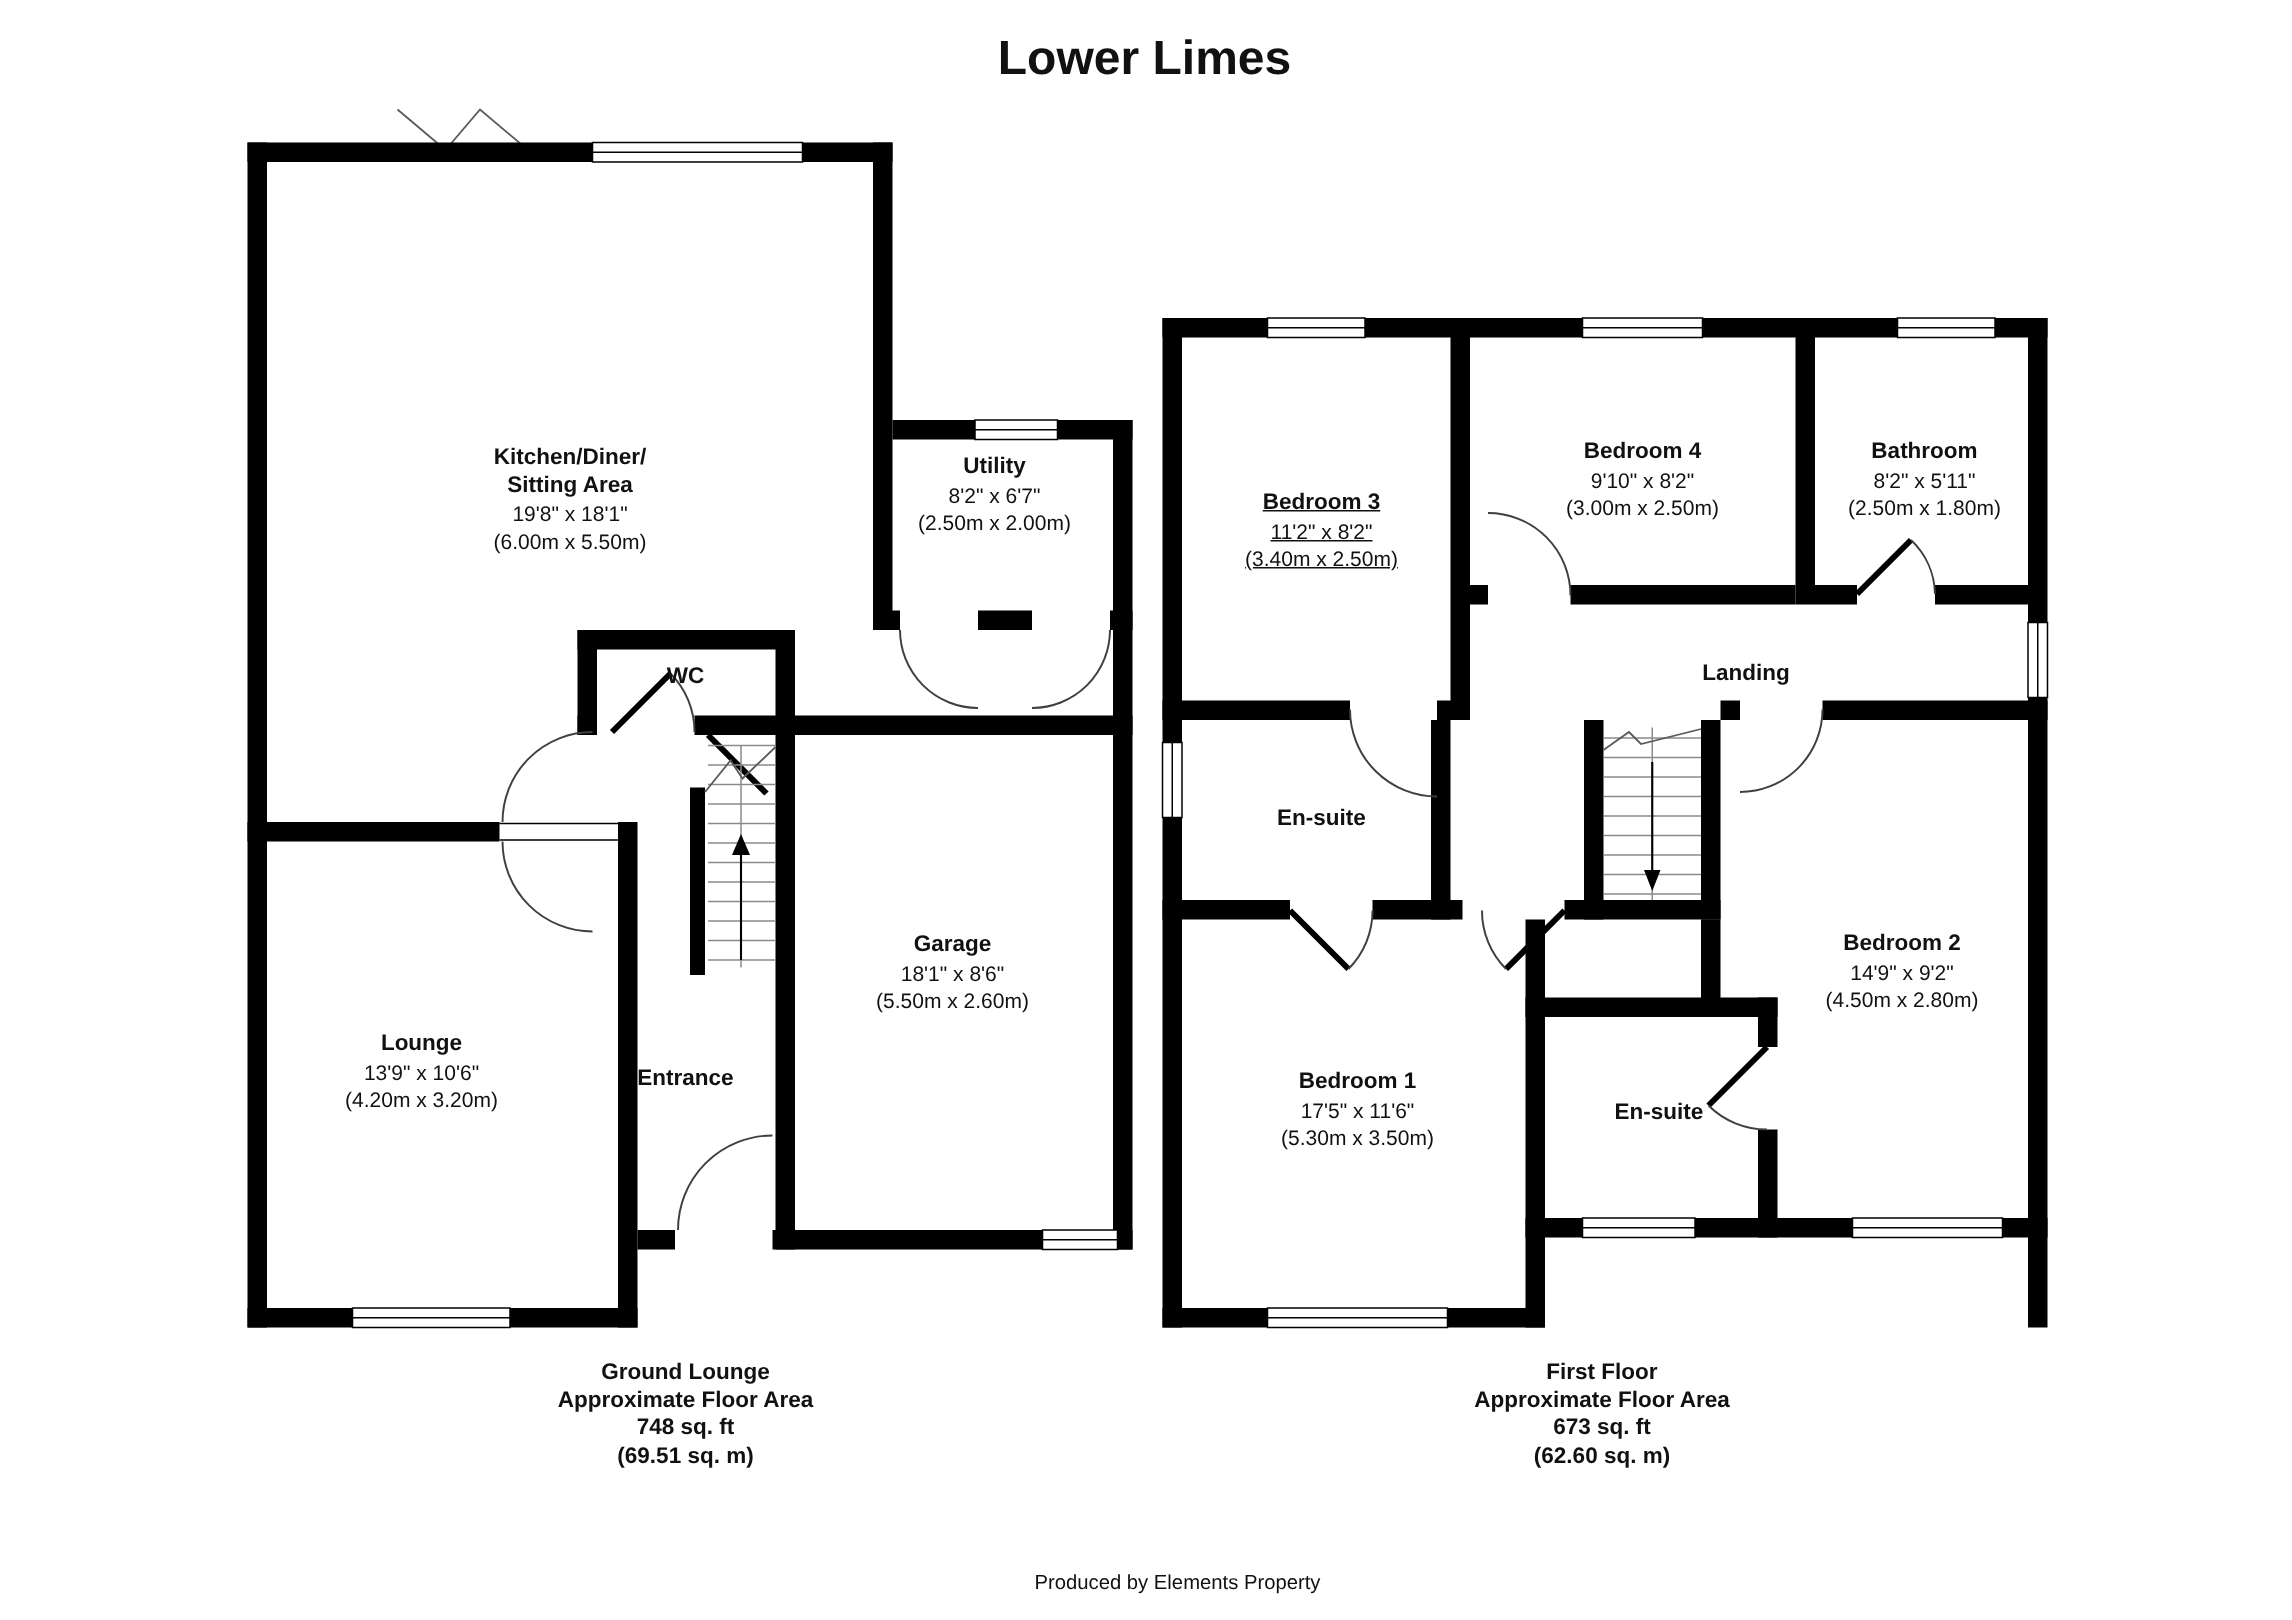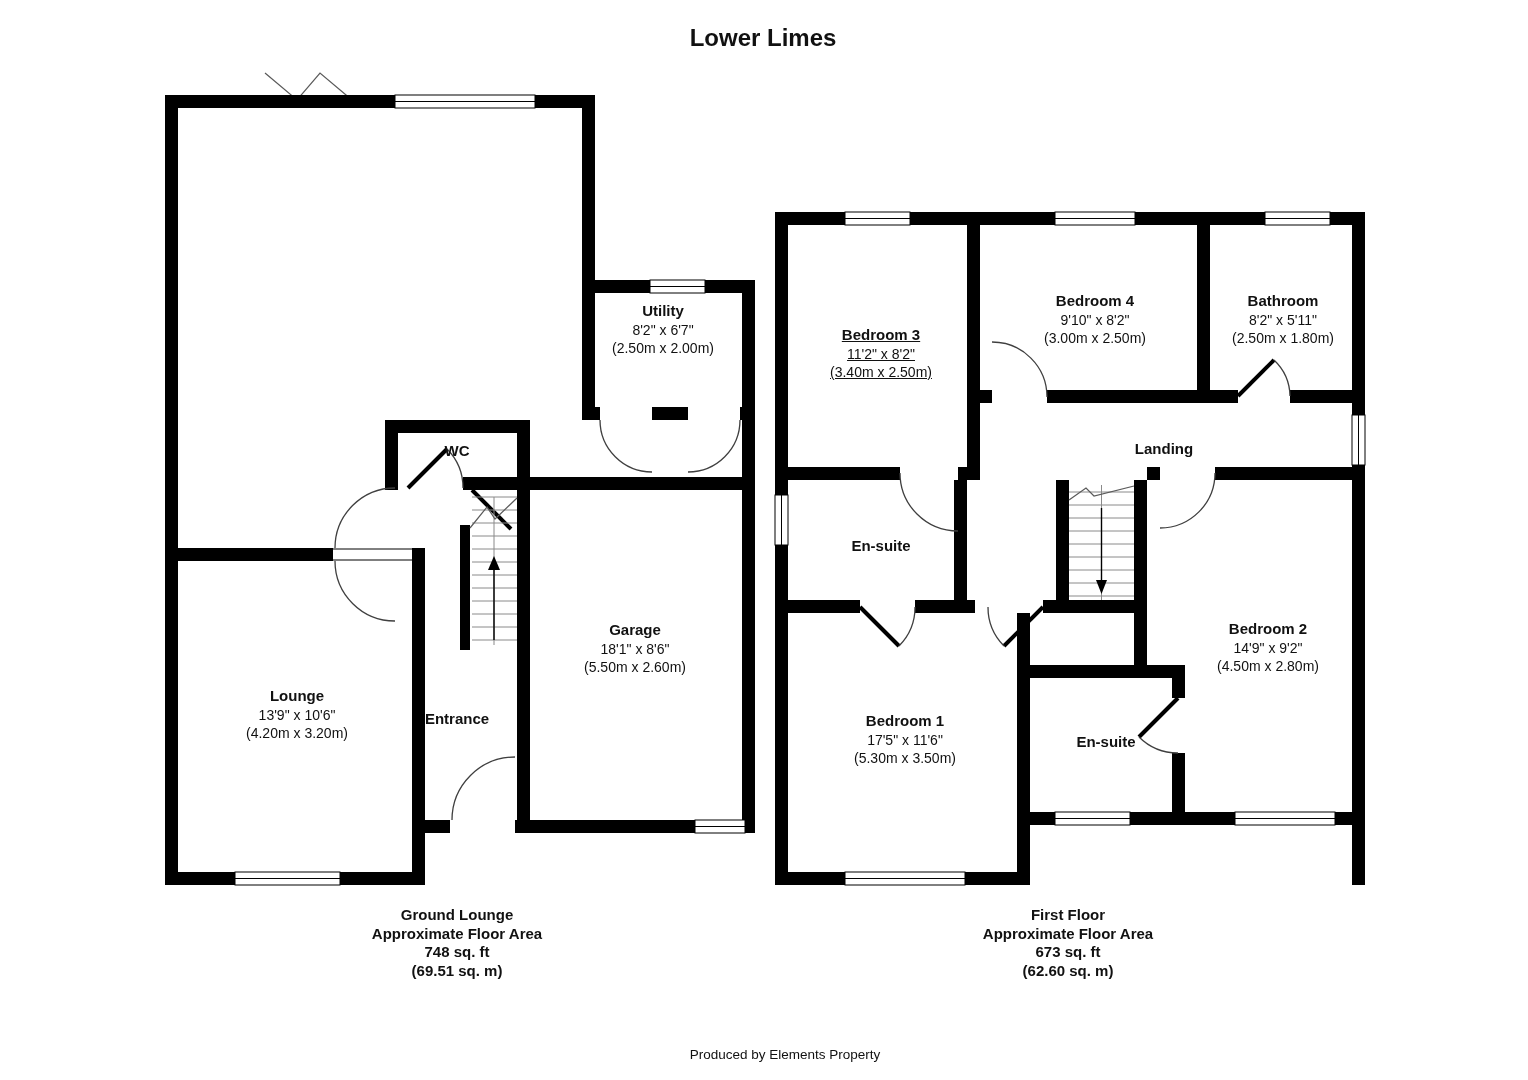--- a/index.html
+++ b/index.html
@@ -13,21 +13,21 @@
   .leaf{stroke:#000000;stroke-width:4;stroke-linecap:butt;}
   .stair{stroke:#8a8a8a;stroke-width:1;fill:none;}
   .thinline{stroke:#5a5a5a;stroke-width:1.2;fill:none;}
   .arrowline{stroke:#000;stroke-width:1.4;}
   .arrowhead{fill:#000;}
   .label{position:absolute;transform:translateX(-50%);text-align:center;white-space:nowrap;line-height:18.5px;}
   .nm{font-weight:bold;font-size:15px;}
   .dm{font-size:14px;}
   .area-label{position:absolute;transform:translateX(-50%);text-align:center;white-space:nowrap;
               font-weight:bold;font-size:15px;line-height:18.5px;}
-  .title{position:absolute;transform:translateX(-50%);font-weight:bold;font-size:24px;line-height:28px;white-space:nowrap;}
+  .title{position:absolute;transform:translateX(-50%);font-weight:bold;font-size:32px;line-height:28px;white-space:nowrap;}
   .gross{position:absolute;transform:translateX(-50%);font-weight:bold;font-size:19px;line-height:22px;white-space:nowrap;}
   .small{position:absolute;transform:translateX(-50%);font-size:13.5px;line-height:16px;white-space:nowrap;}
 </style>
 </head>
 <body>
 
 <div class="canvas">
 
   <svg class="plan-svg" width="1528" height="1080" viewBox="0 0 1528 1080">
 
@@ -204,29 +204,35 @@
         <line class="stair" x1="1101.5" y1="485" x2="1101.5" y2="600"></line>
         <polyline class="thinline" points="1069,500 1086,488 1094,496 1134,486"></polyline>
         <line class="arrowline" x1="1101.5" y1="508" x2="1101.5" y2="582"></line>
         <polygon class="arrowhead" points="1096,580 1107,580 1101.5,594"></polygon>
       </g>
     </g>
   </svg>
 
   <div class="title" style="left:763px;top:24px;">Lower Limes</div>
 
+  <div class="label" style="left:380px;top:296px;">
+    <div class="nm">Kitchen/Diner/</div>
+    <div class="nm">Sitting Area</div>
+    <div class="dm">19'8" x 18'1"</div>
+    <div class="dm">(6.00m x 5.50m)</div>
+  </div>
   <div class="label" style="left:663px;top:302px;">
     <div class="nm">Utility</div>
     <div class="dm">8'2" x 6'7"</div>
     <div class="dm">(2.50m x 2.00m)</div>
   </div>
   <div class="label" style="left:457px;top:442px;">
     <div class="nm">WC</div>
   </div>
-  <div class="label" style="left:281px;top:687px;margin-left:16px;">
+  <div class="label" style="left:281px;top:687px;">
     <div class="nm">Lounge</div>
     <div class="dm">13'9" x 10'6"</div>
     <div class="dm">(4.20m x 3.20m)</div>
   </div>
   <div class="label" style="left:457px;top:710px;">
     <div class="nm">Entrance</div>
   </div>
   <div class="label" style="left:635px;top:621px;">
     <div class="nm">Garage</div>
     <div class="dm">18'1" x 8'6"</div>

